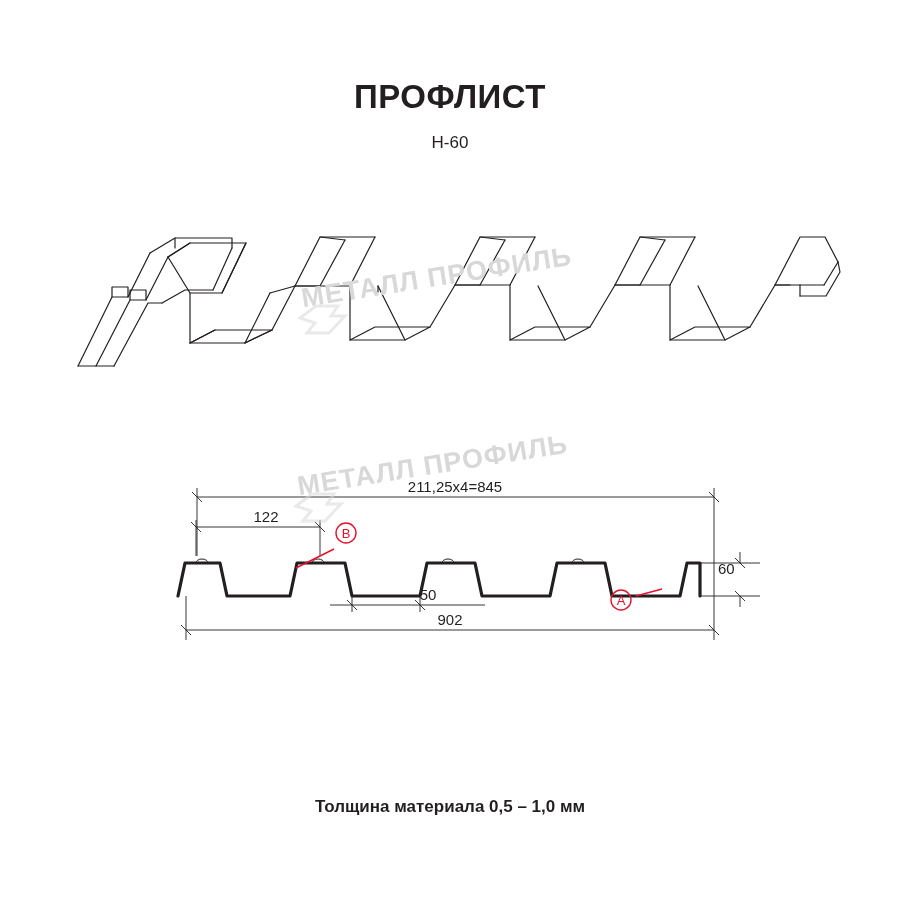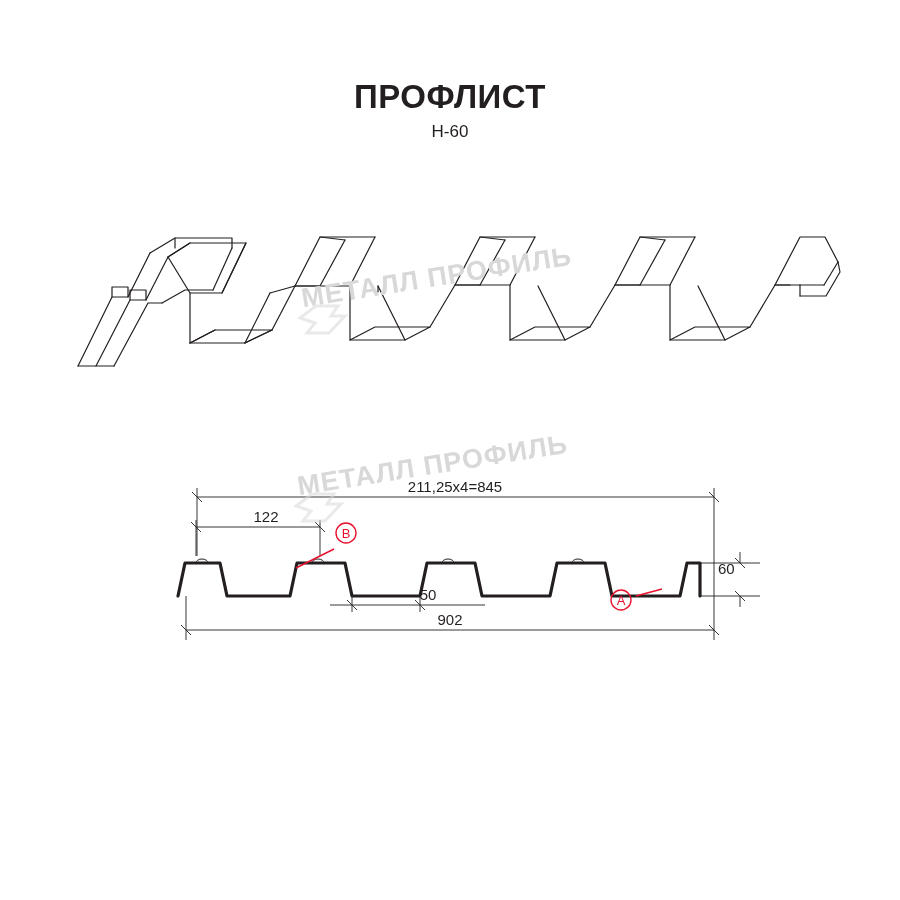--- a/index.html
+++ b/index.html
@@ -26,21 +26,21 @@
     left: 0;
     width: 900px;
     text-align: center;
     font-size: 33px;
     font-weight: bold;
     letter-spacing: 0.5px;
     color: #231f20;
   }
   .subtitle {
     position: absolute;
-    top: 122px;
+    top: 133px;
     left: 0;
     width: 900px;
     text-align: center;
     font-size: 17px;
     color: #231f20;
   }
   .footer-note {
     position: absolute;
     top: 797px;
     left: 0;
@@ -202,13 +202,14 @@
 
     <g opacity="0.55">
       <path d="M300,318 l16,-12 l22,0 l-7,10 l14,0 l-16,17 l-22,0 l8,-10 z" fill="none" stroke="#d8d8d8" stroke-width="3"></path>
       <path d="M296,506 l16,-12 l22,0 l-7,10 l14,0 l-16,17 l-22,0 l8,-10 z" fill="none" stroke="#d8d8d8" stroke-width="3"></path>
     </g>
   </svg>
 
   <div class="wm wm-1">МЕТАЛЛ ПРОФИЛЬ</div>
   <div class="wm wm-2">МЕТАЛЛ ПРОФИЛЬ</div>
 
+  <div class="footer-note">Толщина материала 0,5 – 1,0 мм</div>
 </div>
 
 </body></html>

